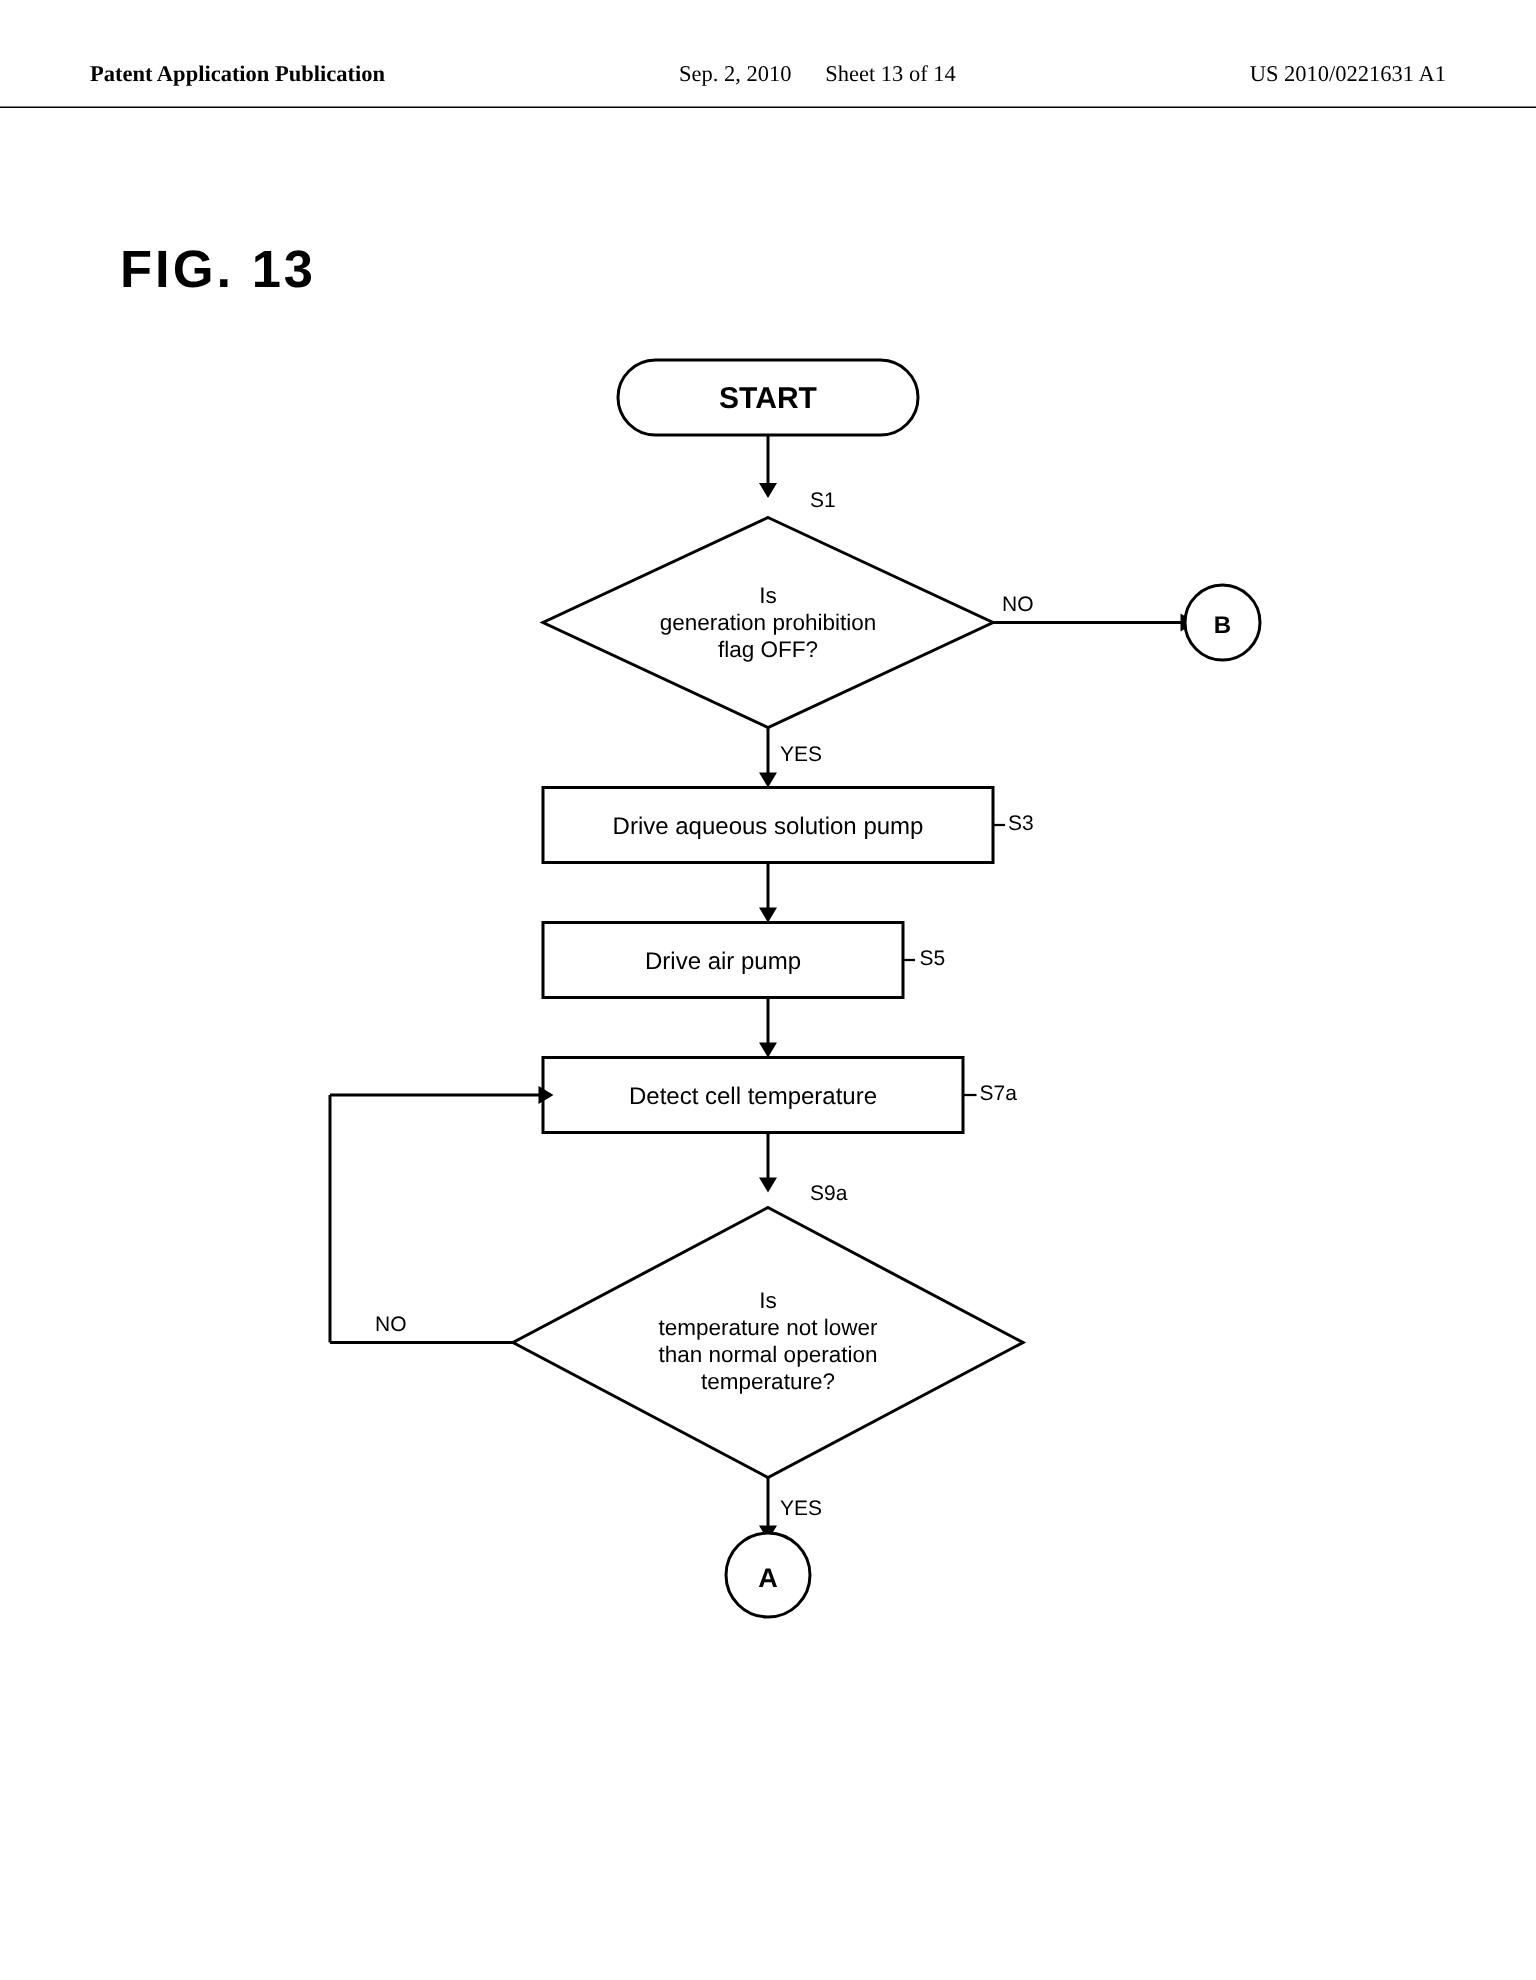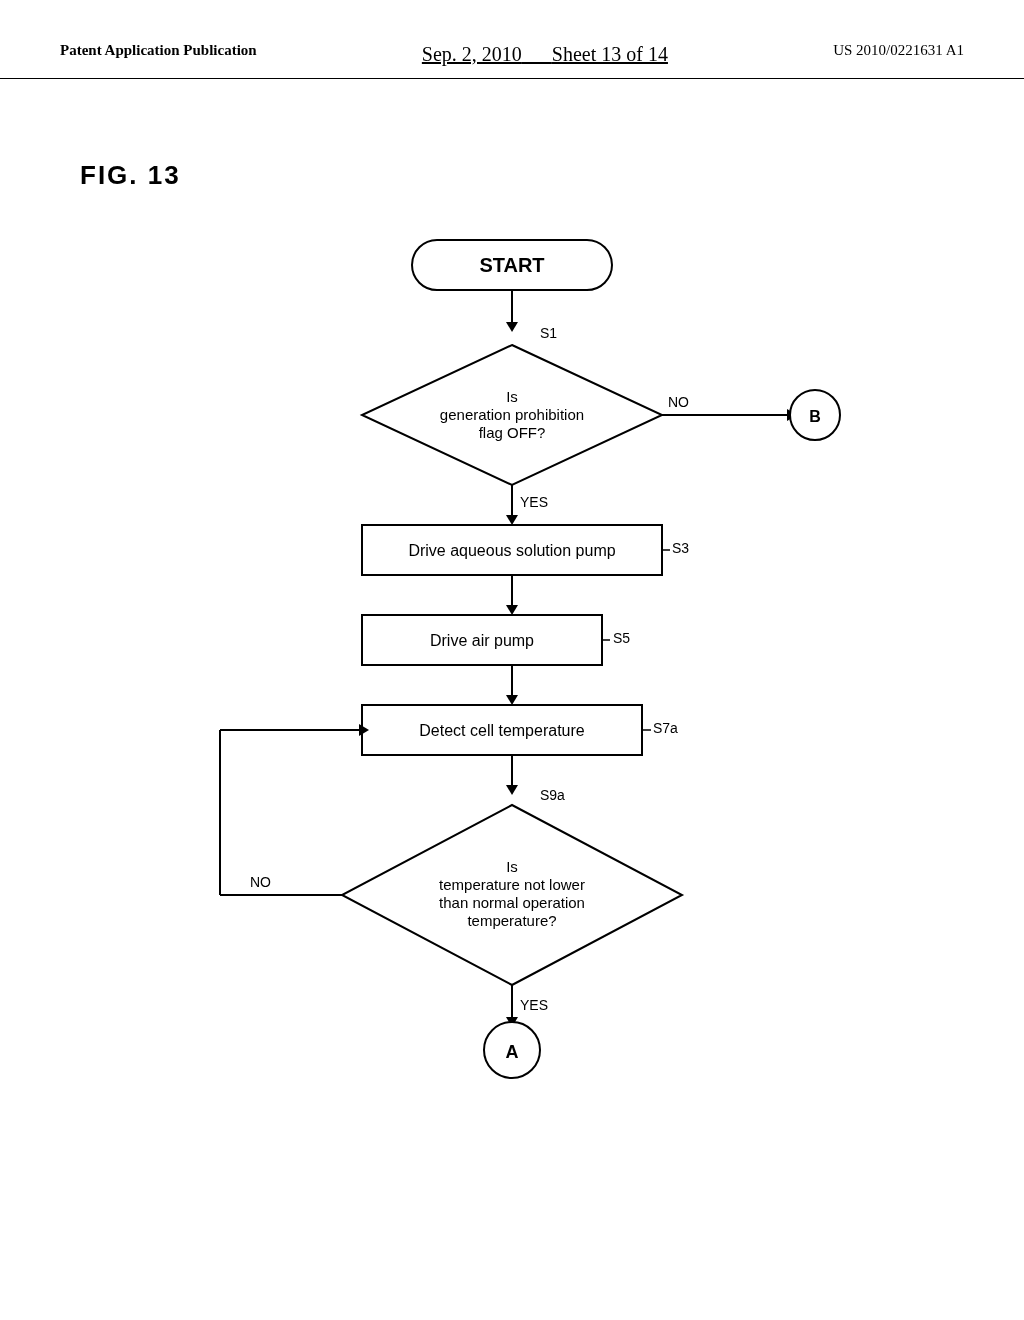--- a/index.html
+++ b/index.html
@@ -22,37 +22,36 @@
       padding-bottom: 10px;
     }
 
     .header-left {
       font-size: 15px;
       font-weight: bold;
       line-height: 1.4;
     }
 
     .header-center {
-      font-size: 20px;
+      font-size: 15px;
       text-align: center;
       line-height: 1.4;
-      text-decoration: underline;
     }
 
     .header-right {
       font-size: 15px;
       text-align: left;
       line-height: 1.4;
     }
 
     .figure-title {
       position: absolute;
       top: 160px;
       left: 80px;
-      font-size: 26px;
+      font-size: 35px;
       font-weight: bold;
       letter-spacing: 2px;
       font-family: Arial, sans-serif;
     }
 
     
     .flowchart-svg-container {
       position: absolute;
       top: 210px;
       left: 0;

